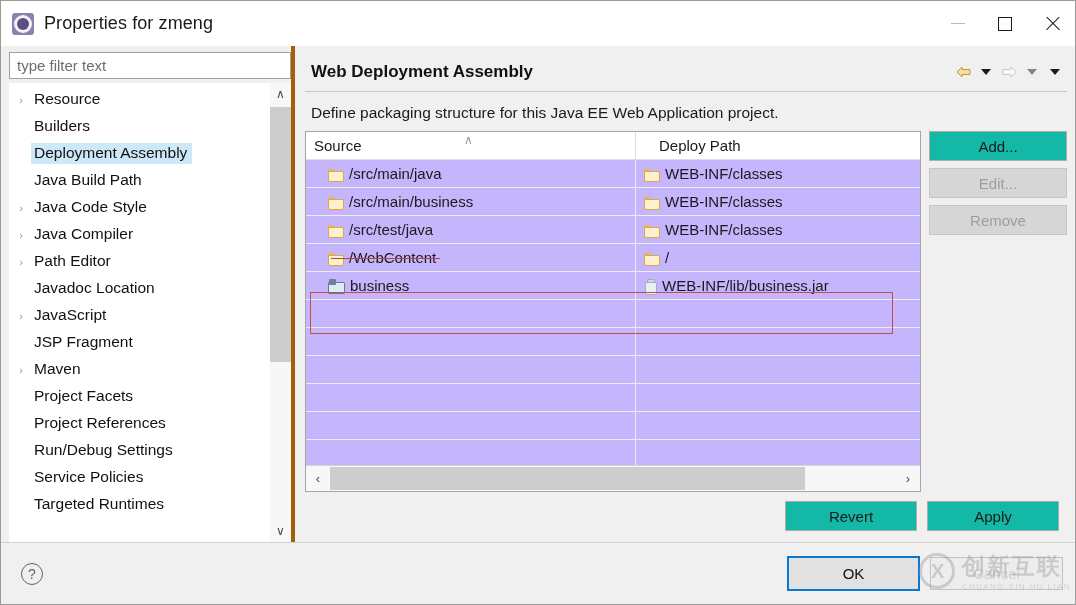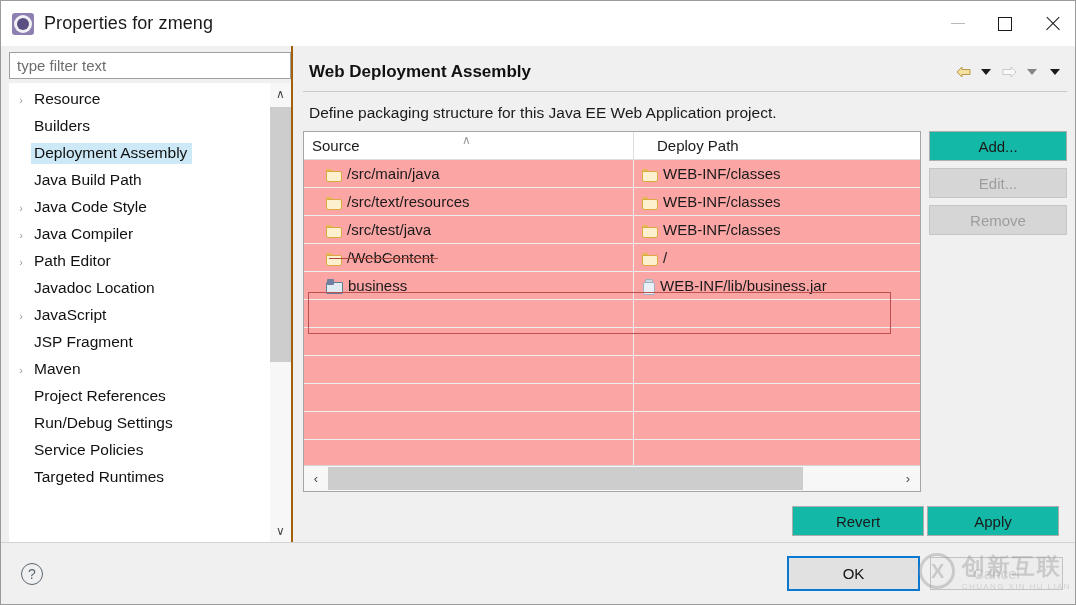--- a/index.html
+++ b/index.html
@@ -154,21 +154,21 @@
     background: #cdcdcd;
   }
 
   
   #rightpane {
     flex: 1 1 auto;
     background: #f0f0f0;
     display: flex; flex-direction: column;
     padding: 6px 8px 0 10px;
     min-height: 0;
-    border-left: 2px solid #a16207;
+    border-left: 4px solid #a16207;
   }
   #page-header {
     height: 40px;
     flex: 0 0 40px;
     display: flex; align-items: center;
     border-bottom: 1px solid #c8c8c8;
     padding: 0 2px 0 6px;
   }
   #page-title {
     font-size: 17px; font-weight: bold; color: #111;
@@ -227,21 +227,21 @@
   .th.col-dep { flex: 1 1 auto; }
   #sort-caret {
     position: absolute; left: 158px; top: 1px;
     color: #9c9c9c; font-size: 12px;
   }
   #tbl-rows { flex: 1 1 auto; position: relative; overflow: hidden; }
   .trow {
     height: 28px;
     display: flex;
     border-bottom: 1px solid #ededed;
-    background: #fca5a5;
+    background: #c4b5fd;
   }
   .td {
     display: flex; align-items: center;
     font-size: 15px; color: #1a1a1a;
     padding-left: 8px;
     white-space: nowrap;
     overflow: hidden;
   }
   .td.col-src { width: 330px; flex: 0 0 330px; border-right: 1px solid #ededed; padding-left: 22px; }
   .td.col-dep { flex: 1 1 auto; }
@@ -340,22 +340,22 @@
     background: #14b8a6;
     font-size: 15px; color: #1a1a1a;
     display: flex; align-items: center; justify-content: center;
     font-family: "Liberation Sans", sans-serif;
   }
   .btn.disabled { color: #9d9d9d; background: #d6d6d6; border-color: #c6c6c6; }
 
   
   #apply-row {
     flex: 0 0 46px;
-    display: flex; align-items: flex-end; justify-content: flex-end;
-    gap: 3px;
+    display: flex; align-items: center; justify-content: flex-end;
+    gap: 10px;
     padding: 0 8px 6px 0;
   }
   #apply-row .btn { width: 132px; }
 
   
   #footer {
     flex: 0 0 62px;
     border-top: 1px solid #d2d2d2;
     background: #f0f0f0;
     display: flex; align-items: center;
@@ -480,20 +480,24 @@
             <div class="tree-item">
               <span class="arrow"></span>
               <span class="tlabel">JSP Fragment</span>
             </div>
             <div class="tree-item">
               <span class="arrow">›</span>
               <span class="tlabel">Maven</span>
             </div>
             <div class="tree-item">
               <span class="arrow"></span>
+              <span class="tlabel">Project Facets</span>
+            </div>
+            <div class="tree-item">
+              <span class="arrow"></span>
               <span class="tlabel">Project References</span>
             </div>
             <div class="tree-item">
               <span class="arrow"></span>
               <span class="tlabel">Run/Debug Settings</span>
             </div>
             <div class="tree-item">
               <span class="arrow"></span>
               <span class="tlabel">Service Policies</span>
             </div>
@@ -567,21 +571,21 @@
                   <span>/src/main/java</span>
                 </div>
                 <div class="td col-dep">
                   <span class="ic ic-folder"></span>
                   <span>WEB-INF/classes</span>
                 </div>
               </div>
               <div class="trow">
                 <div class="td col-src">
                   <span class="ic ic-folder"></span>
-                  <span>/src/text/resources</span>
+                  <span>/src/main/business</span>
                 </div>
                 <div class="td col-dep">
                   <span class="ic ic-folder"></span>
                   <span>WEB-INF/classes</span>
                 </div>
               </div>
               <div class="trow">
                 <div class="td col-src">
                   <span class="ic ic-folder"></span>
                   <span>/src/test/java</span>

